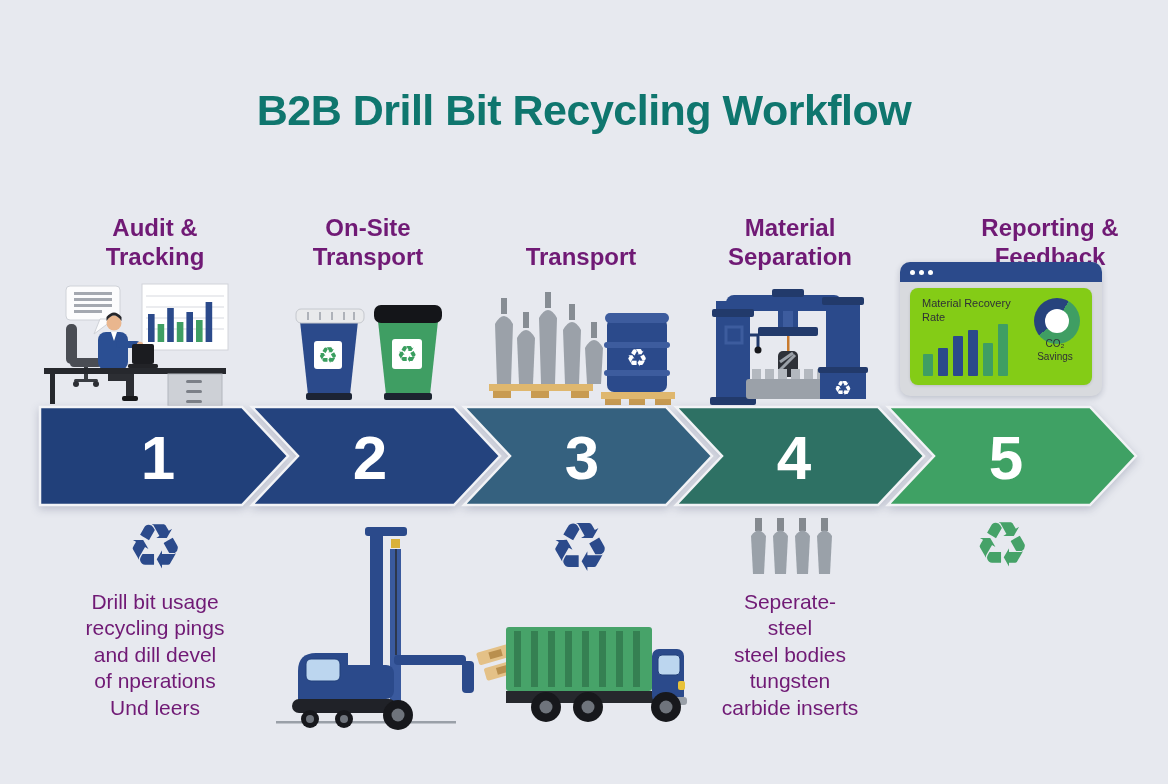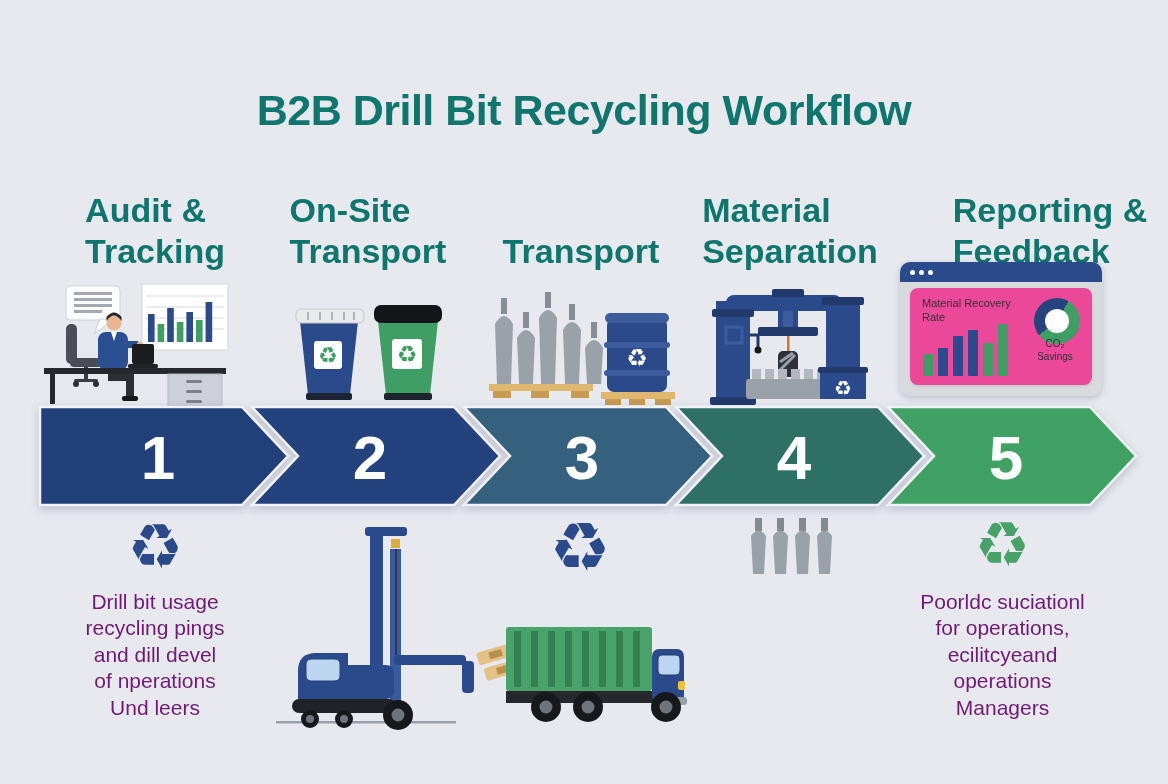--- a/index.html
+++ b/index.html
@@ -2,40 +2,40 @@
 <html><head>
 <meta charset="utf-8">
 <style>
   html,body{margin:0;padding:0;background:#e7e9ef;}
   .canvas{position:relative;width:1168px;height:784px;background:#e7e9ef;overflow:hidden;
           font-family:"Liberation Sans","DejaVu Sans",sans-serif;color:#141417;}
   .title{position:absolute;top:86px;left:0;width:100%;text-align:center;
          font-size:43px;font-weight:700;letter-spacing:-0.5px;color:#0f766e;}
   .step-header{position:absolute;top:190px;width:220px;height:82px;display:flex;
                align-items:flex-end;justify-content:center;}
-  .step-header span{font-size:34px;font-weight:700;line-height:1.2;
-                    white-space:pre-line;color:#0f766e;}
+  .step-header span{font-size:24px;font-weight:700;line-height:1.2;text-align:center;
+                    white-space:pre-line;color:#701a75;}
   .illus{position:absolute;}
   .chevron-band{position:absolute;left:30px;top:404px;
                 filter:drop-shadow(0 3px 4px rgba(30,40,80,0.22));}
   .chevron-band text{font-family:"Liberation Sans",sans-serif;font-weight:700;font-size:62px;fill:#ffffff;}
   .recycle{position:absolute;width:120px;text-align:center;line-height:1;
            font-family:"DejaVu Sans",sans-serif;}
   .recycle.navy{color:#2b4a8b;}
   .recycle.green{color:#46a268;}
   .note{position:absolute;text-align:center;font-size:21px;line-height:1.26;
         white-space:pre-line;color:#701a75;}
   svg .sym{font-family:"DejaVu Sans",sans-serif;text-anchor:middle;}
   
   .browser{position:absolute;left:900px;top:262px;width:202px;height:134px;background:#d8dade;
            border-radius:10px;box-shadow:0 2px 6px rgba(20,30,60,0.2);}
   .browser-bar{height:20px;background:#2b4a8b;border-radius:10px 10px 0 0;
                display:flex;align-items:center;gap:4px;padding-left:10px;}
   .dot{width:5px;height:5px;border-radius:50%;background:#ffffff;}
-  .browser-card{position:absolute;left:10px;right:10px;top:26px;bottom:11px;background:#ec4899;
+  .browser-card{position:absolute;left:10px;right:10px;top:26px;bottom:11px;background:#84cc16;
                 border-radius:8px;box-shadow:0 1px 3px rgba(0,0,0,0.12);}
   .kpi-title{position:absolute;left:12px;top:8px;font-size:11px;font-weight:500;color:#2f3136;
              line-height:1.3;white-space:pre-line;}
   .dash-bars{position:absolute;left:13px;bottom:9px;display:flex;align-items:flex-end;gap:5px;}
   .dash-bar{width:10px;border-radius:1px;}
   .donut{position:absolute;right:12px;top:10px;width:46px;height:46px;border-radius:50%;}
   .donut::after{content:"";position:absolute;inset:11px;background:#ffffff;border-radius:50%;}
   .co2-label{position:absolute;right:6px;bottom:22px;width:62px;text-align:center;font-size:10px;
              color:#2f3136;line-height:1.25;white-space:pre-line;}
 </style>
@@ -318,21 +318,21 @@
       <rect x="51" y="2" width="7" height="13"></rect>
         <rect x="73" y="2" width="7" height="13"></rect>
     </g>
     <g fill="#9aa1a9">
       <path d="M3,20 Q10.5,9 18,20 L16,58 L5,58 Z"></path>
       <path d="M25,20 Q32.5,9 40,20 L38,58 L27,58 Z"></path>
       <path d="M47,20 Q54.5,9 62,20 L60,58 L49,58 Z"></path>
       <path d="M69,20 Q76.5,9 84,20 L82,58 L71,58 Z"></path>
     </g>
   </svg>
+  <div class="note" style="left:690px;top:589px;width:200px">Seperate-
+steel
+steel bodies
+tungsten
+carbide inserts</div>
 
   <div class="recycle green" style="left:942px;top:514px;font-size:62px">♻</div>
-  <div class="note" style="left:890px;top:589px;width:225px">Poorldc suciationl
-for operations,
-ecilitcyeand
-operations
-Managers</div>
 
 </div>
 
 </body></html>

